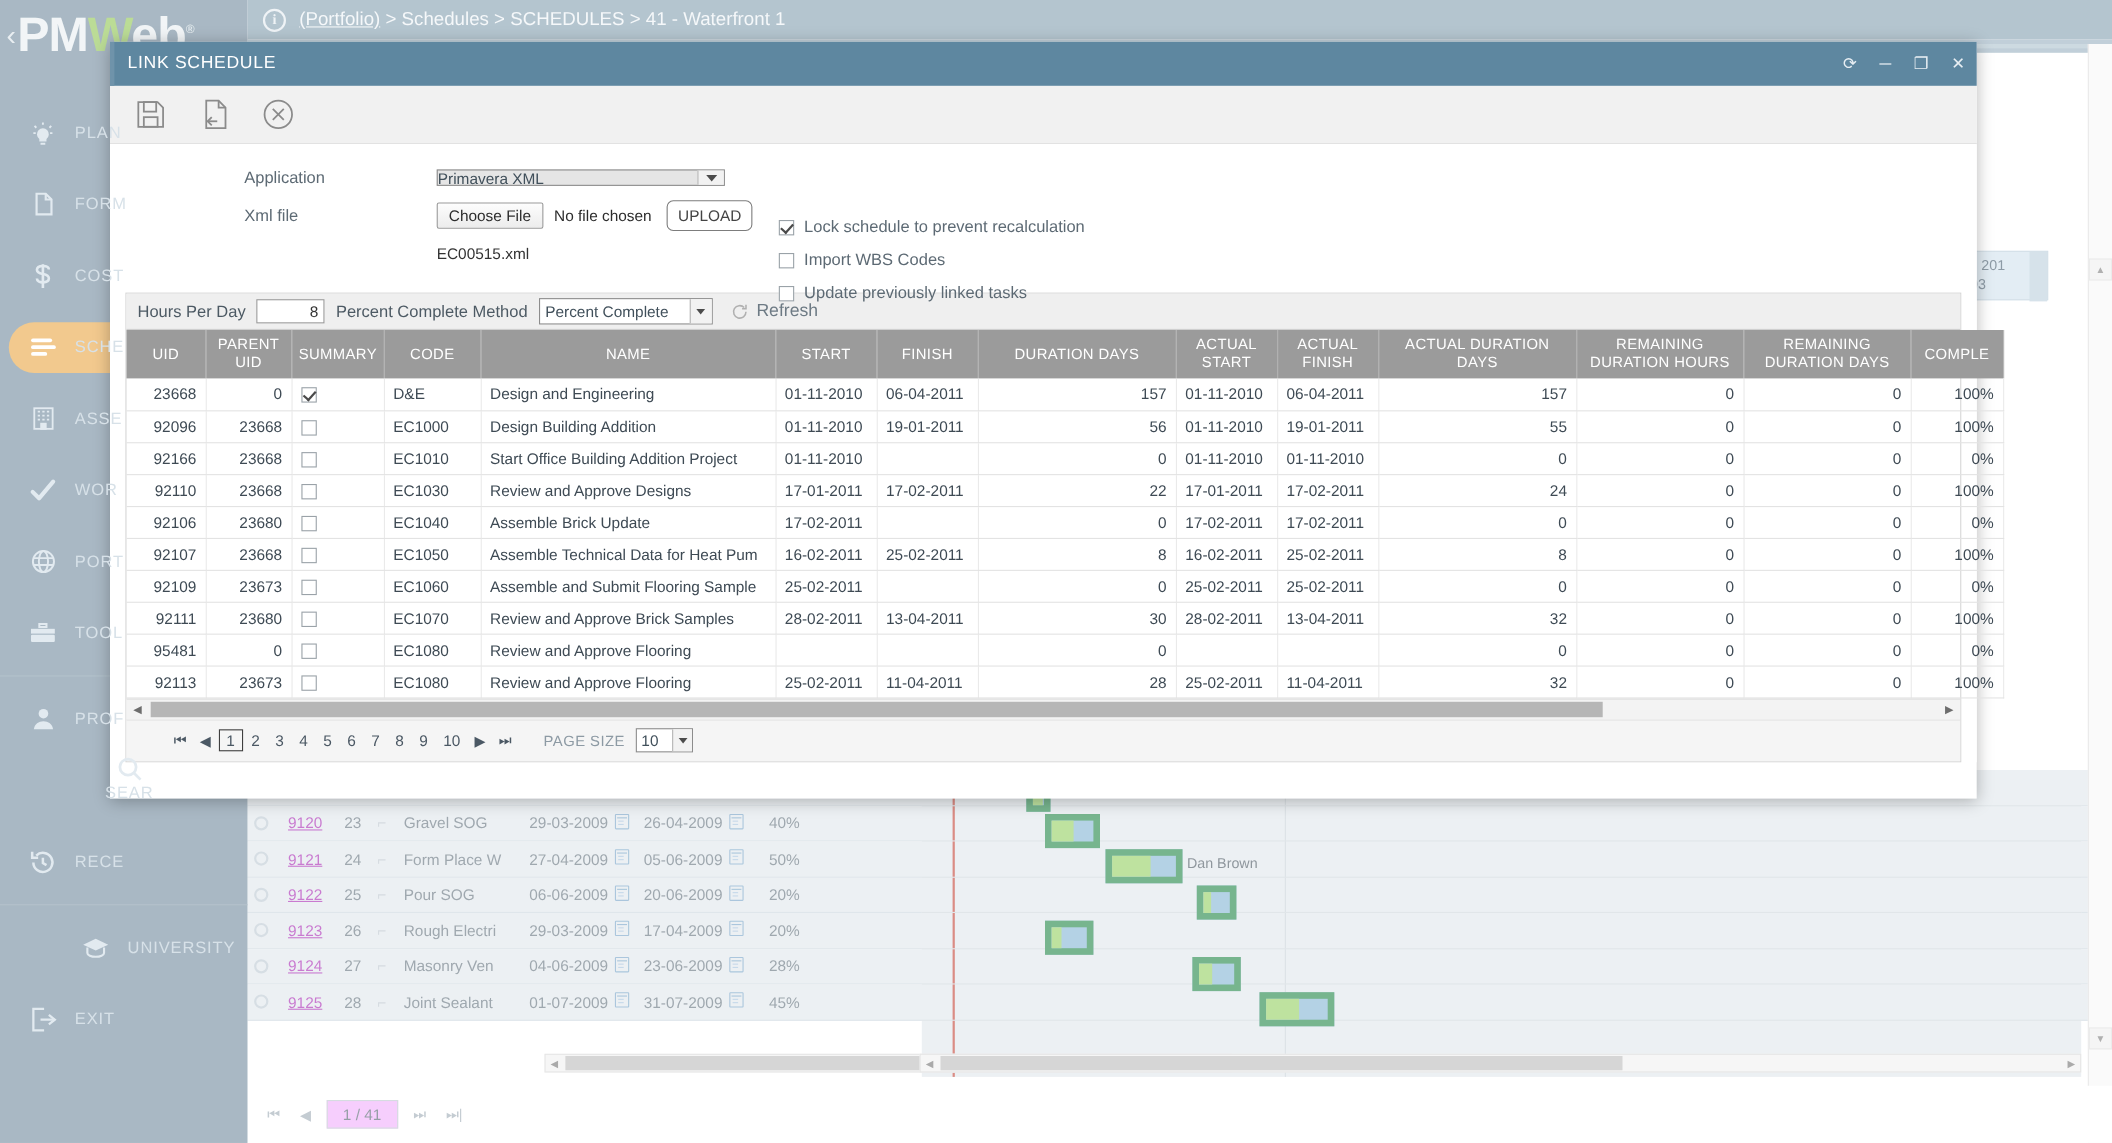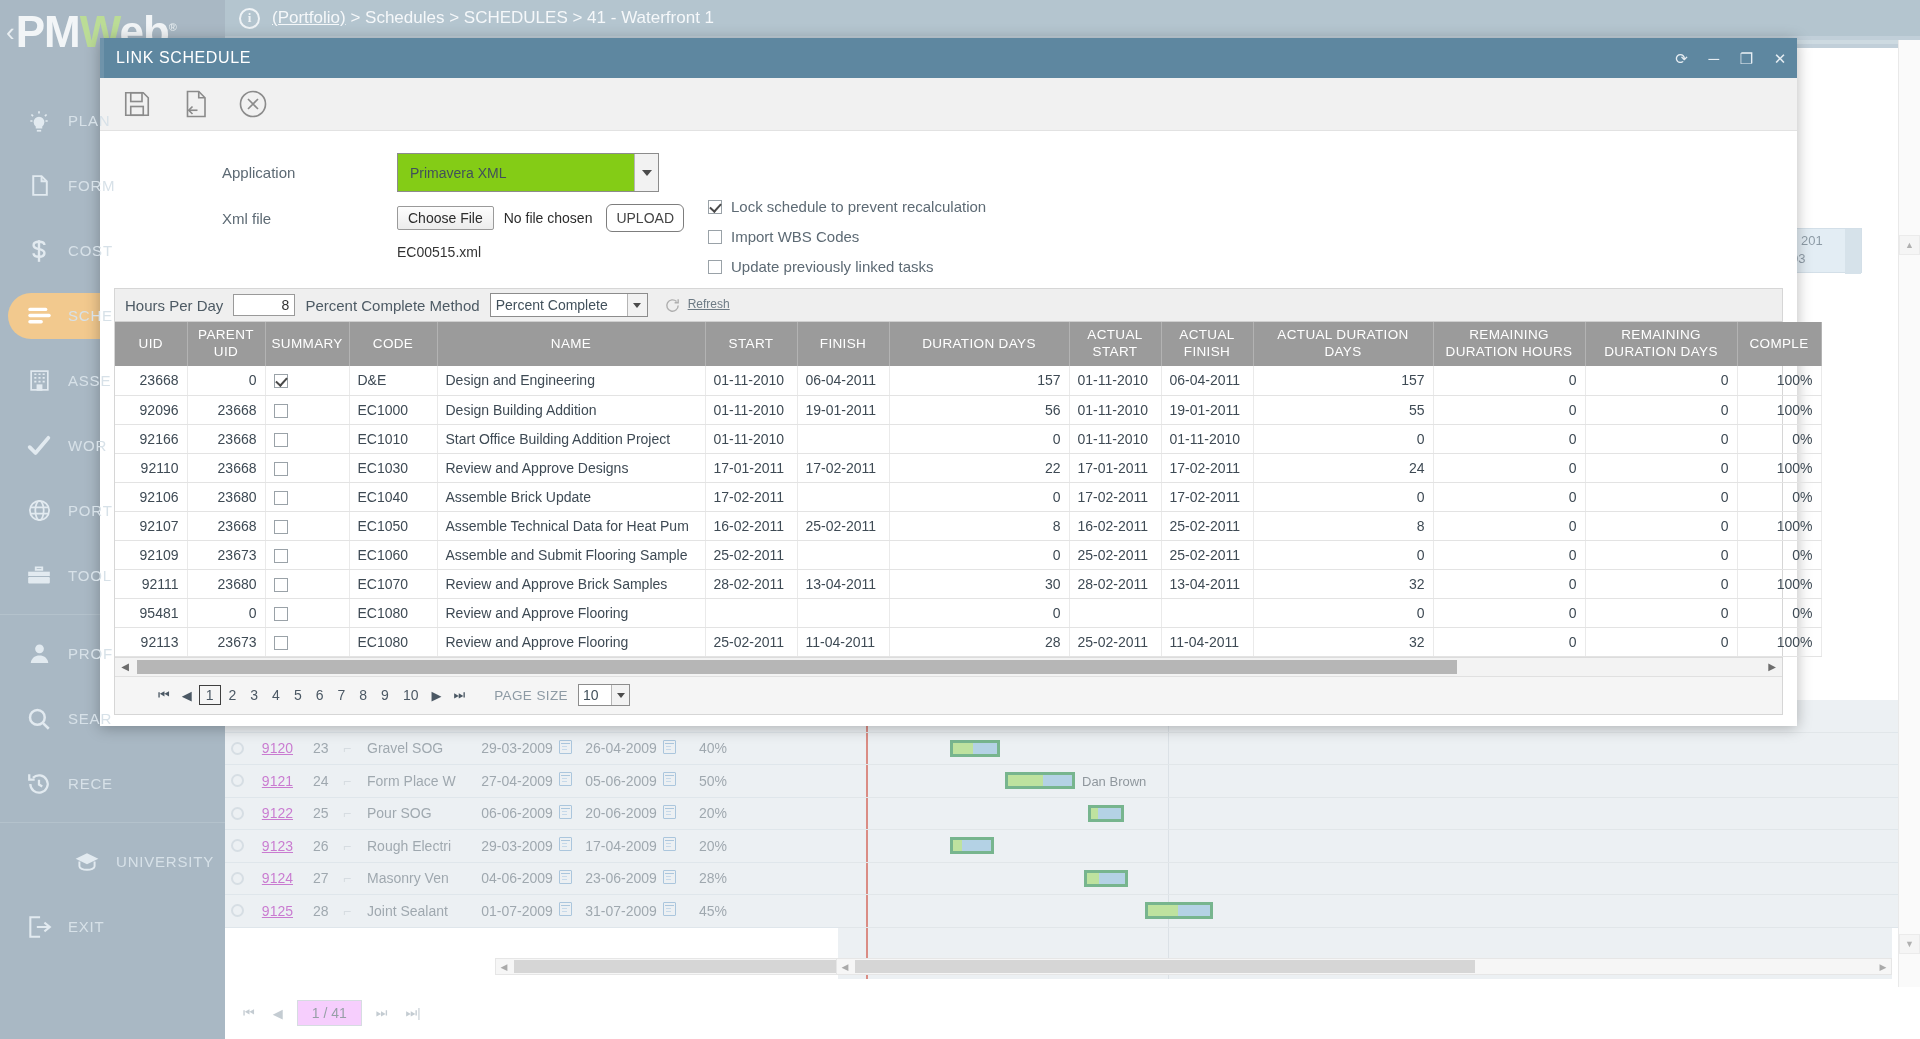--- a/index.html
+++ b/index.html
@@ -86,21 +86,21 @@
   .brow .c-cal { width: 20px; }
   .brow .c-pct { width: 60px; text-align:center; }
   .cal-ico { display:inline-block; width:13px; height:14px; border:1px solid #6e9ec4; border-radius:1px; position:relative;}
   .cal-ico:before{content:'';position:absolute;left:1px;right:1px;top:2px;height:1px;background:#6e9ec4;}
   .cal-ico:after{content:'';position:absolute;left:2px;right:4px;top:5px;height:1px;background:#9dbedb;box-shadow:0 3px 0 #9dbedb;}
 
   .gantt { position: absolute; left: 838px; top: 700px; right: 28px; bottom: 60px; background: #dfe5ea; }
   .gantt .grow { height: 32.5px; border-bottom: 1px solid #cbd4da; position: relative; }
   .gantt .vline { position:absolute; top:0; bottom:0; width:1px; background:#c2ccd4;}
   .gantt .today { position:absolute; top:0; bottom:0; width:2px; background:#c0392b; left: 28px;}
-  .gbar { position:absolute; top:7px; height:17px; background:#7fb1d3; border:3px solid #15803d; }
+  .gbar { position:absolute; top:7px; height:31px; background:#7fb1d3; border:6px solid #15803d; }
   .gbar .prog { position:absolute; left:0; top:0; bottom:0; background:#8fce5a; }
   .gbar .lbl { position:absolute; left: calc(100% + 10px); top:-1px; white-space:nowrap; color:#3e4c57; font-size:13px;}
 
   .hscroll { position:absolute; height: 17px; background: #f0f0f0; border:1px solid #d4d4d4; }
   .hscroll .thumb { position:absolute; top:1px; bottom:1px; background:#b8b8b8; }
   .hscroll .arr { position:absolute; top:0; bottom:0; width:16px; display:flex;align-items:center;justify-content:center; color:#6d6d6d; font-size:9px;}
 
   .vscroll { position:absolute; right:0; top:700px; width:22px; bottom:0; background:#f6f6f6; border-left:1px solid #dadada;}
   .vsbtn { height:20px; display:flex;align-items:center;justify-content:center;color:#777;font-size:9px; background:#eee; border:1px solid #dcdcdc;}
 
@@ -130,22 +130,22 @@
     height: 53px; background: #f1f1f1; border-bottom: 1px solid #e2e2e2;
     display:flex; align-items:center; gap: 28px; padding-left: 22px;
   }
   .tb-ico { width: 30px; height: 30px; color:#888; }
 
   .modal-body { padding: 22px 0 0 0; background:#fff; }
 
   .form-row { display:flex; align-items:center; margin-left: 122px; margin-bottom: 12px; }
   .form-lbl { width: 175px; font-size: 15px; color: #5d6a74; }
   .select {
-    width: 262px; height: 39px; border: 1px solid #8c8c8c; background: #84cc16;
-    display:flex; align-items:center; font-size:14px; color:#41505b; padding-left:12px;
+    width: 262px; height: 15px; border: 1px solid #8c8c8c; background: #e5e5e5;
+    display:flex; align-items:center; font-size:14px; color:#41505b; padding-left:0;
     position:relative;
   }
   .select .caret {
     position:absolute; right:0; top:0; bottom:0; width: 24px; background:#f2f2f2;
     border-left:1px solid #b5b5b5; display:flex;align-items:center;justify-content:center;
   }
   .caret-tri { width:0;height:0;border-left:5px solid transparent;border-right:5px solid transparent;border-top:6px solid #4b4b4b;}
 
   .filebtn {
     border:1px solid #9a9a9a; background: linear-gradient(#fdfdfd,#ececec);
@@ -168,21 +168,21 @@
 
   .gridwrap { margin: 28px 14px 0 14px; border: 1px solid #d6d6d6; }
   .gridtools {
     height: 33px; background: #efefef; display:flex; align-items:center;
     font-size:15px; color:#4d5a64; border-bottom: 1px solid #cfcfcf;
   }
   .gt-lbl { padding: 0 10px; }
   .numbox { width: 62px; height: 22px; border:1px solid #9a9a9a; background:#fff; text-align:right; padding-right:5px; font-size:14px; color:#333; line-height:20px;}
   .selbox2 { width: 158px; height:24px; border:1px solid #8c8c8c; background:#fff; display:flex; align-items:center; font-size:14px; padding-left:5px; color:#41505b; position:relative;}
   .selbox2 .caret{ position:absolute;right:0;top:0;bottom:0;width:20px;background:#f2f2f2;border-left:1px solid #b5b5b5;display:flex;align-items:center;justify-content:center;}
-  .refresh { display:flex; align-items:flex-start; gap:7px; margin-left: 16px; color:#6d7a84; font-size:12px;text-decoration:underline; }
+  .refresh { display:flex; align-items:flex-end; gap:7px; margin-left: 16px; color:#6d7a84; font-size:16px; }
 
   table.grid { border-collapse: collapse; width: 100%; table-layout: fixed; }
   table.grid th {
     background: #9b9b9b; color:#fff; font-size: 13.5px; font-weight: normal;
     letter-spacing: .35px; height: 44px; border-right: 1px solid #b3b3b3;
     padding: 0 6px; text-align:center; line-height: 1.25;
   }
   table.grid td {
     height: 29px; font-size: 14px; color: #3e4a54; border-bottom: 1px solid #e3e3e3;
     border-right: 1px solid #eaeaea; padding: 0 8px; white-space: nowrap; overflow:hidden;
@@ -478,21 +478,21 @@
           <div class="nav-sep"></div>
           <div class="nav-item" style="position: relative; text-align: right;">
             <span class="nav-ico">
               <svg viewBox="0 0 24 24" width="25" height="25" fill="#e2eaf0">
                 <circle cx="12" cy="7.5" r="4.2"></circle>
                 <path d="M3.6 21c.6-4.6 4.2-7 8.4-7s7.8 2.4 8.4 7z"></path>
               </svg>
             </span>
             <span class="nav-lbl">PROF</span>
           </div>
-          <div class="nav-item" style="position: relative;">
+          <div class="nav-item" style="position: relative; flex-direction: column;">
             <span class="nav-ico">
               <svg viewBox="0 0 24 24" width="26" height="26" fill="none" stroke="#e2eaf0" stroke-width="2.3">
                 <circle cx="10.5" cy="10.5" r="6.8"></circle>
                 <path d="M15.5 15.5L21 21"></path>
               </svg>
             </span>
             <span class="nav-lbl">SEAR</span>
           </div>
           <div class="nav-item" style="position: relative;">
             <span class="nav-ico">

